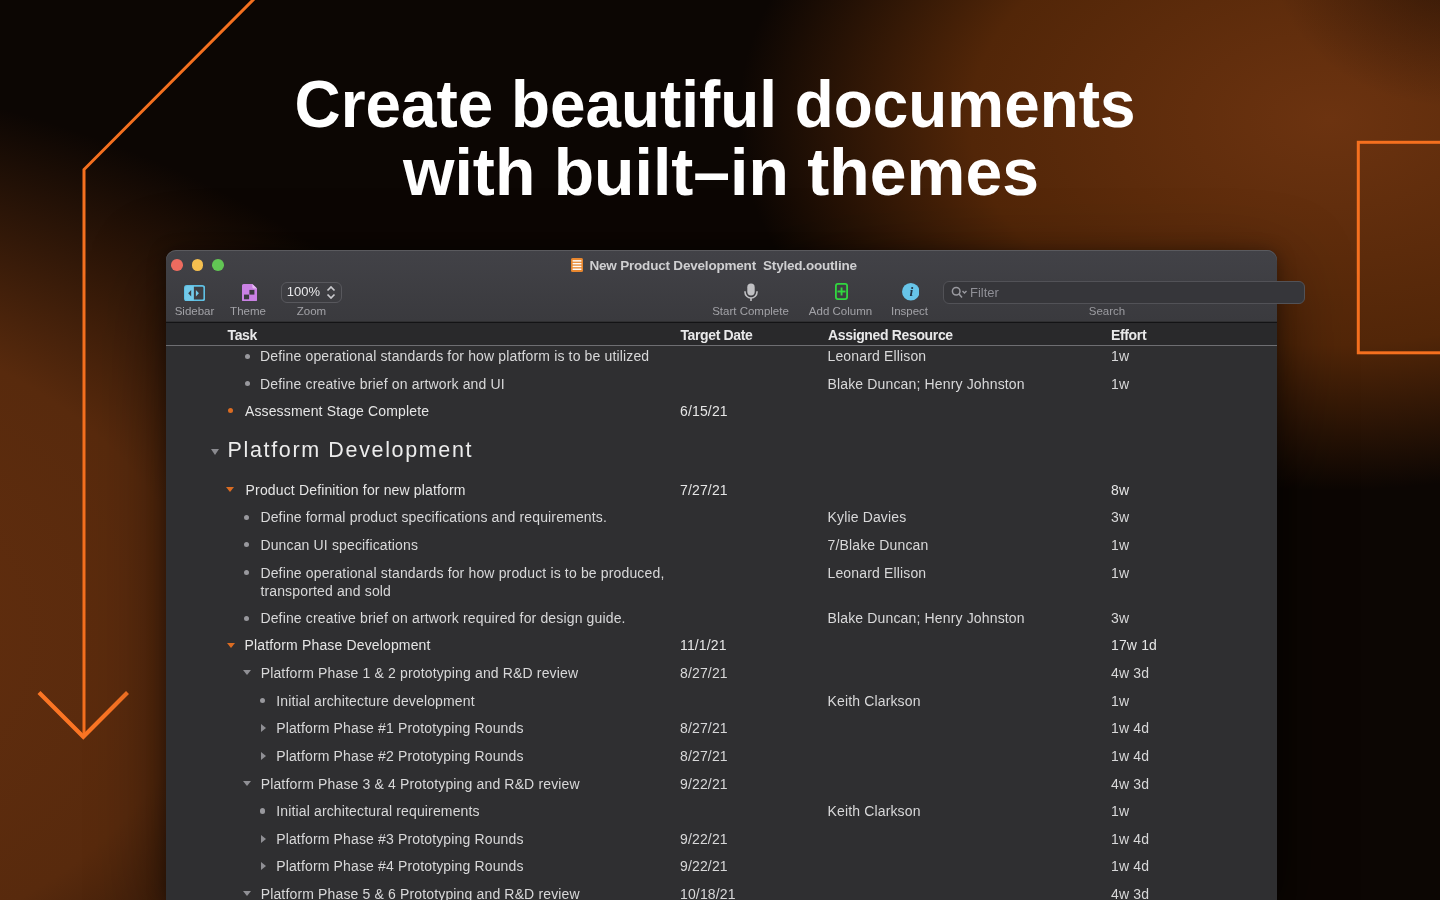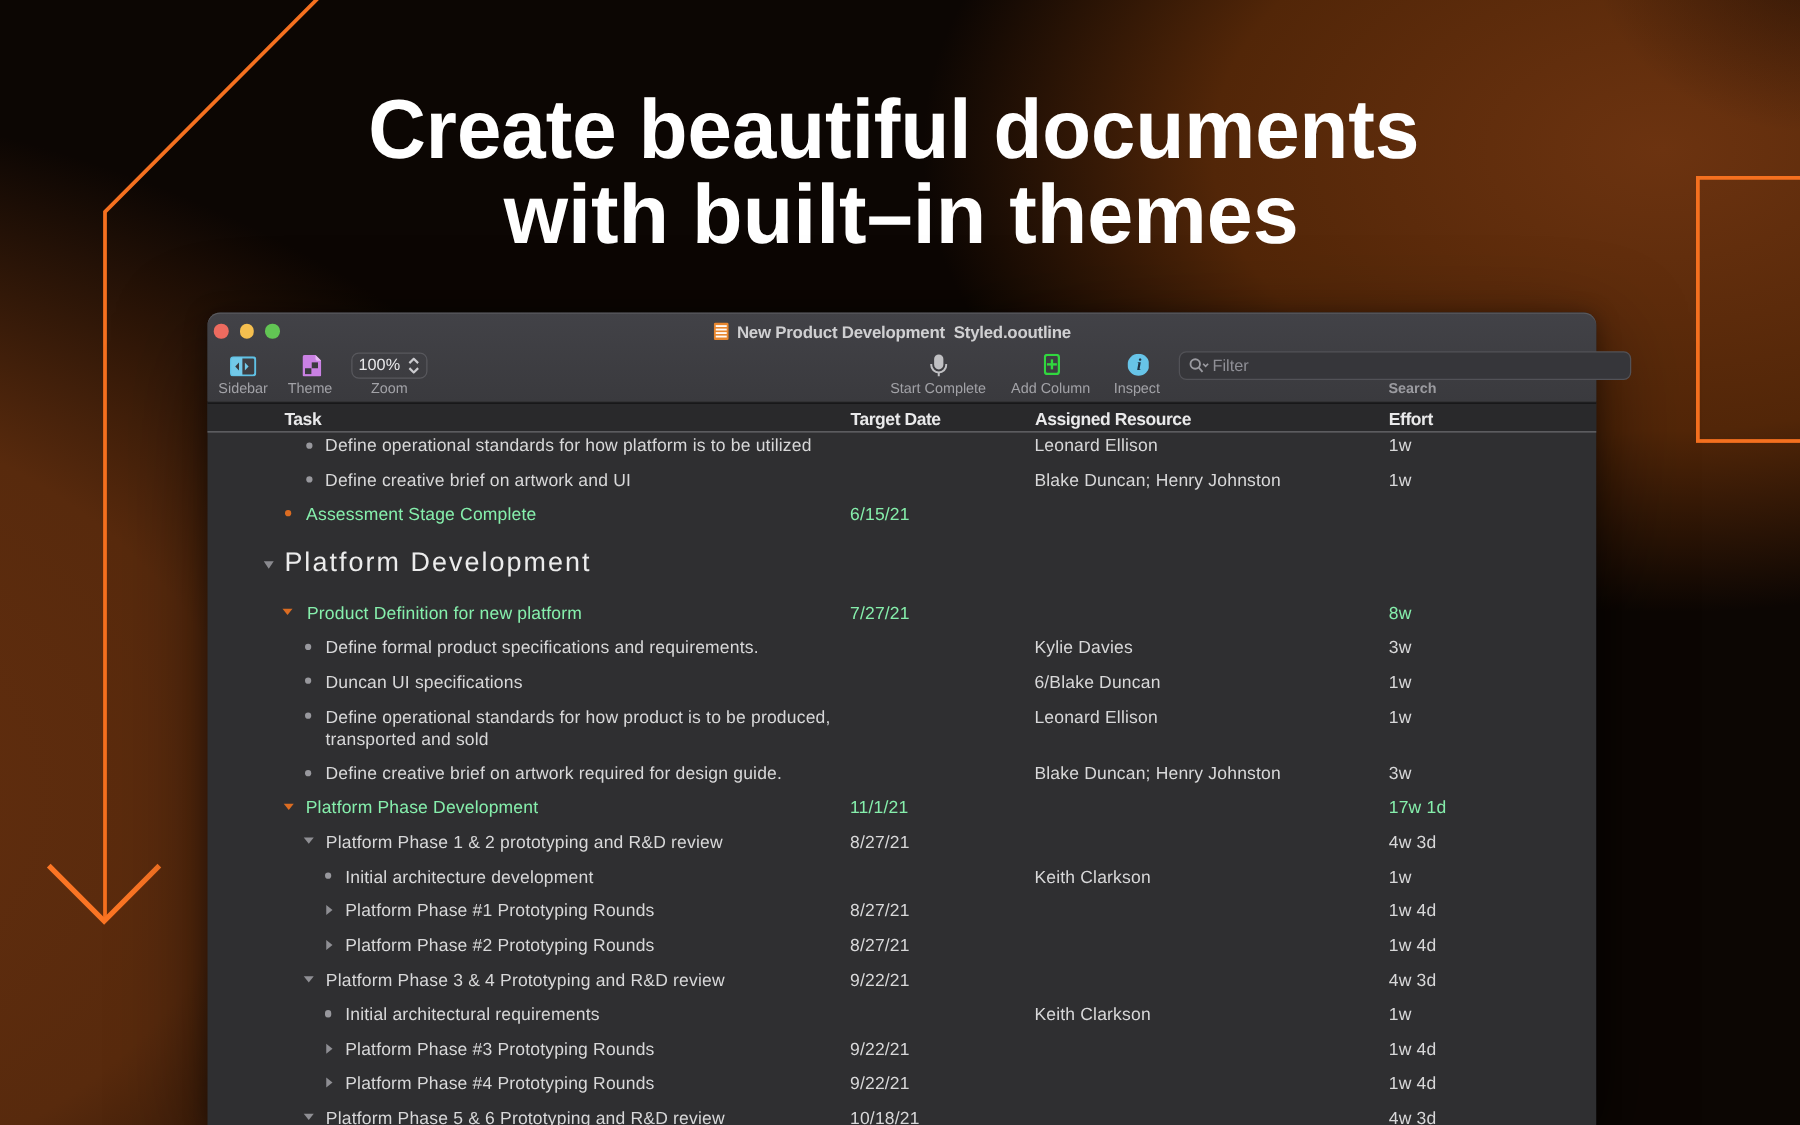--- a/index.html
+++ b/index.html
@@ -20,21 +20,21 @@
 .win {
   position:absolute; left:166px; top:250px; width:1111px; height:650px;
   border-radius:10px 10px 0 0; background:#2f2f31;
   box-shadow:0 22px 70px rgba(0,0,0,.55), 0 2px 18px rgba(0,0,0,.35);
 }
 .tl { position:absolute; top:259.3px; width:11.6px; height:11.6px; border-radius:50%; }
 .hx { position:absolute; top:326.2px; font-size:14px; line-height:18px; font-weight:bold; color:#e9e9ea; letter-spacing:-0.35px; }
 .wtitle { position:absolute; top:258.5px; left:589.5px; font-size:13.5px; line-height:14px; font-weight:bold; color:#cfcfd1; letter-spacing:-0.2px; }
 .lbl { position:absolute; top:304.5px; font-size:11.5px; line-height:13px; color:#a2a2a7; text-align:center; transform:translateX(-50%); }
 .ct { position:absolute; font-size:14px; line-height:18.3px; color:#d8d8d9; letter-spacing:0.15px; }
-.ct.o, .o { color:#86efac; }
+.ct.o, .o { color:#e5e5e5; }
 .sec { position:absolute; font-size:21.5px; line-height:26px; color:#ececec; letter-spacing:1.65px; }
 .bu { position:absolute; width:5.2px; height:5.2px; border-radius:50%; background:#98989d; }
 .bu.bo { background:#db6c22; }
 .td { position:absolute; width:0; height:0; border-left:4px solid transparent; border-right:4px solid transparent; border-top:5.5px solid #8f8f94; }
 .td.tdo { border-top-color:#db6c22; }
 .td.tbig { border-left-width:4.5px; border-right-width:4.5px; border-top-width:6px; border-top-color:#8a8a8f; }
 .tr { position:absolute; width:0; height:0; border-top:4px solid transparent; border-bottom:4px solid transparent; border-left:5.5px solid #8f8f94; }
 .zoombox {
   position:absolute; left:280.6px; top:281.5px; width:61.7px; height:21px;
   border:1.5px solid #58585d; border-radius:6px; color:#e8e8ea;
@@ -114,21 +114,21 @@
 <div class="lbl" style="left:909.5px">Inspect</div>
 
 <div class="sfield">
   <svg style="position:absolute;left:7px;top:4px" width="17" height="14" viewBox="0 0 17 14">
     <circle cx="5.2" cy="5.2" r="3.8" stroke="#9a9aa0" stroke-width="1.5" fill="none"></circle>
     <line x1="8" y1="8" x2="11" y2="11.5" stroke="#9a9aa0" stroke-width="1.5"></line>
     <path d="M11.5 5 L13.5 7 L15.5 5" stroke="#9a9aa0" stroke-width="1.4" fill="none"></path>
   </svg>
   <span>Filter</span>
 </div>
-<div class="lbl" style="left:1130px;top:304.5px;font-weight:bold;color:#9b9ba0">Search</div>
+<div class="lbl" style="left:1107px;top:304.5px;font-weight:normal;color:#9b9ba0">Search</div>
 <div class="hx" style="left:227.5px">Task</div>
 <div class="hx" style="left:680.4px">Target Date</div>
 <div class="hx" style="left:828px">Assigned Resource</div>
 <div class="hx" style="left:1111px">Effort</div>
 <i class="td tbig" style="left:211px;top:448.6px"></i>
 <div class="sec" style="left:227.5px;top:436.6px">Platform Development</div>
 <i class="bu" style="left:244.5px;top:353.5px"></i>
 <div class="ct" style="left:260.1px;top:347.2px">Define operational standards for how platform is to be utilized</div>
 <div class="ct" style="left:827.5px;top:347.2px">Leonard Ellison</div>
 <div class="ct" style="left:1111.0px;top:347.2px">1w</div>
@@ -142,21 +142,21 @@
 <i class="td tdo" style="left:226.0px;top:486.9px"></i>
 <div class="ct o" style="left:245.6px;top:480.8px">Product Definition for new platform</div>
 <div class="ct o" style="left:680.0px;top:480.8px">7/27/21</div>
 <div class="ct o" style="left:1111.0px;top:480.8px">8w</div>
 <i class="bu" style="left:244.1px;top:514.5px"></i>
 <div class="ct" style="left:260.4px;top:508.2px">Define formal product specifications and requirements.</div>
 <div class="ct" style="left:827.5px;top:508.2px">Kylie Davies</div>
 <div class="ct" style="left:1111.0px;top:508.2px">3w</div>
 <i class="bu" style="left:244.1px;top:541.9px"></i>
 <div class="ct" style="left:260.4px;top:535.6px">Duncan UI specifications</div>
-<div class="ct" style="left:827.5px;top:535.6px">6/Blake Duncan</div>
+<div class="ct" style="left:827.5px;top:535.6px">7/Blake Duncan</div>
 <div class="ct" style="left:1111.0px;top:535.6px">1w</div>
 <i class="bu" style="left:244.1px;top:570.0px"></i>
 <div class="ct" style="left:260.4px;top:563.7px">Define operational standards for how product is to be produced,<br>transported and sold</div>
 <div class="ct" style="left:827.5px;top:563.7px">Leonard Ellison</div>
 <div class="ct" style="left:1111.0px;top:563.7px">1w</div>
 <i class="bu" style="left:244.1px;top:615.6px"></i>
 <div class="ct" style="left:260.4px;top:609.3px">Define creative brief on artwork required for design guide.</div>
 <div class="ct" style="left:827.5px;top:609.3px">Blake Duncan; Henry Johnston</div>
 <div class="ct" style="left:1111.0px;top:609.3px">3w</div>
 <i class="td tdo" style="left:226.6px;top:642.5px"></i>

